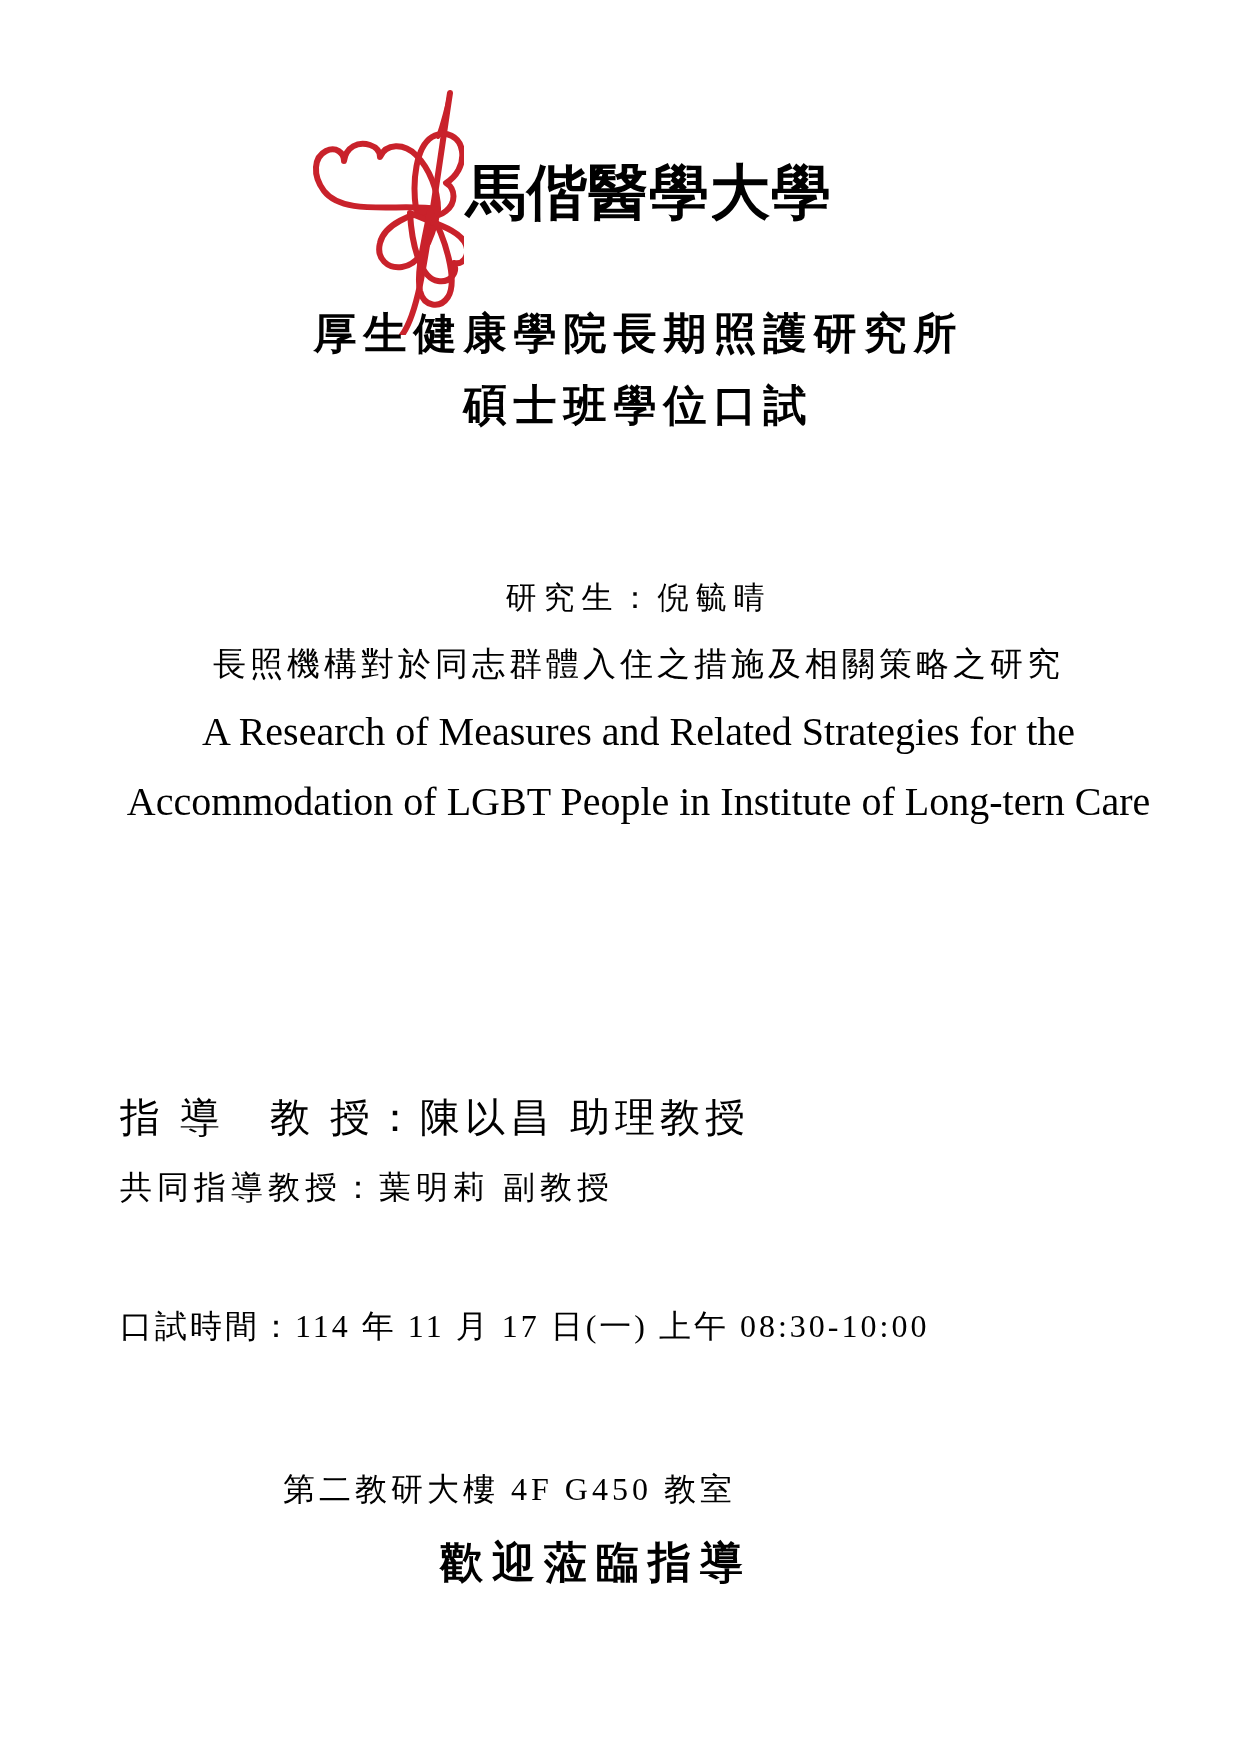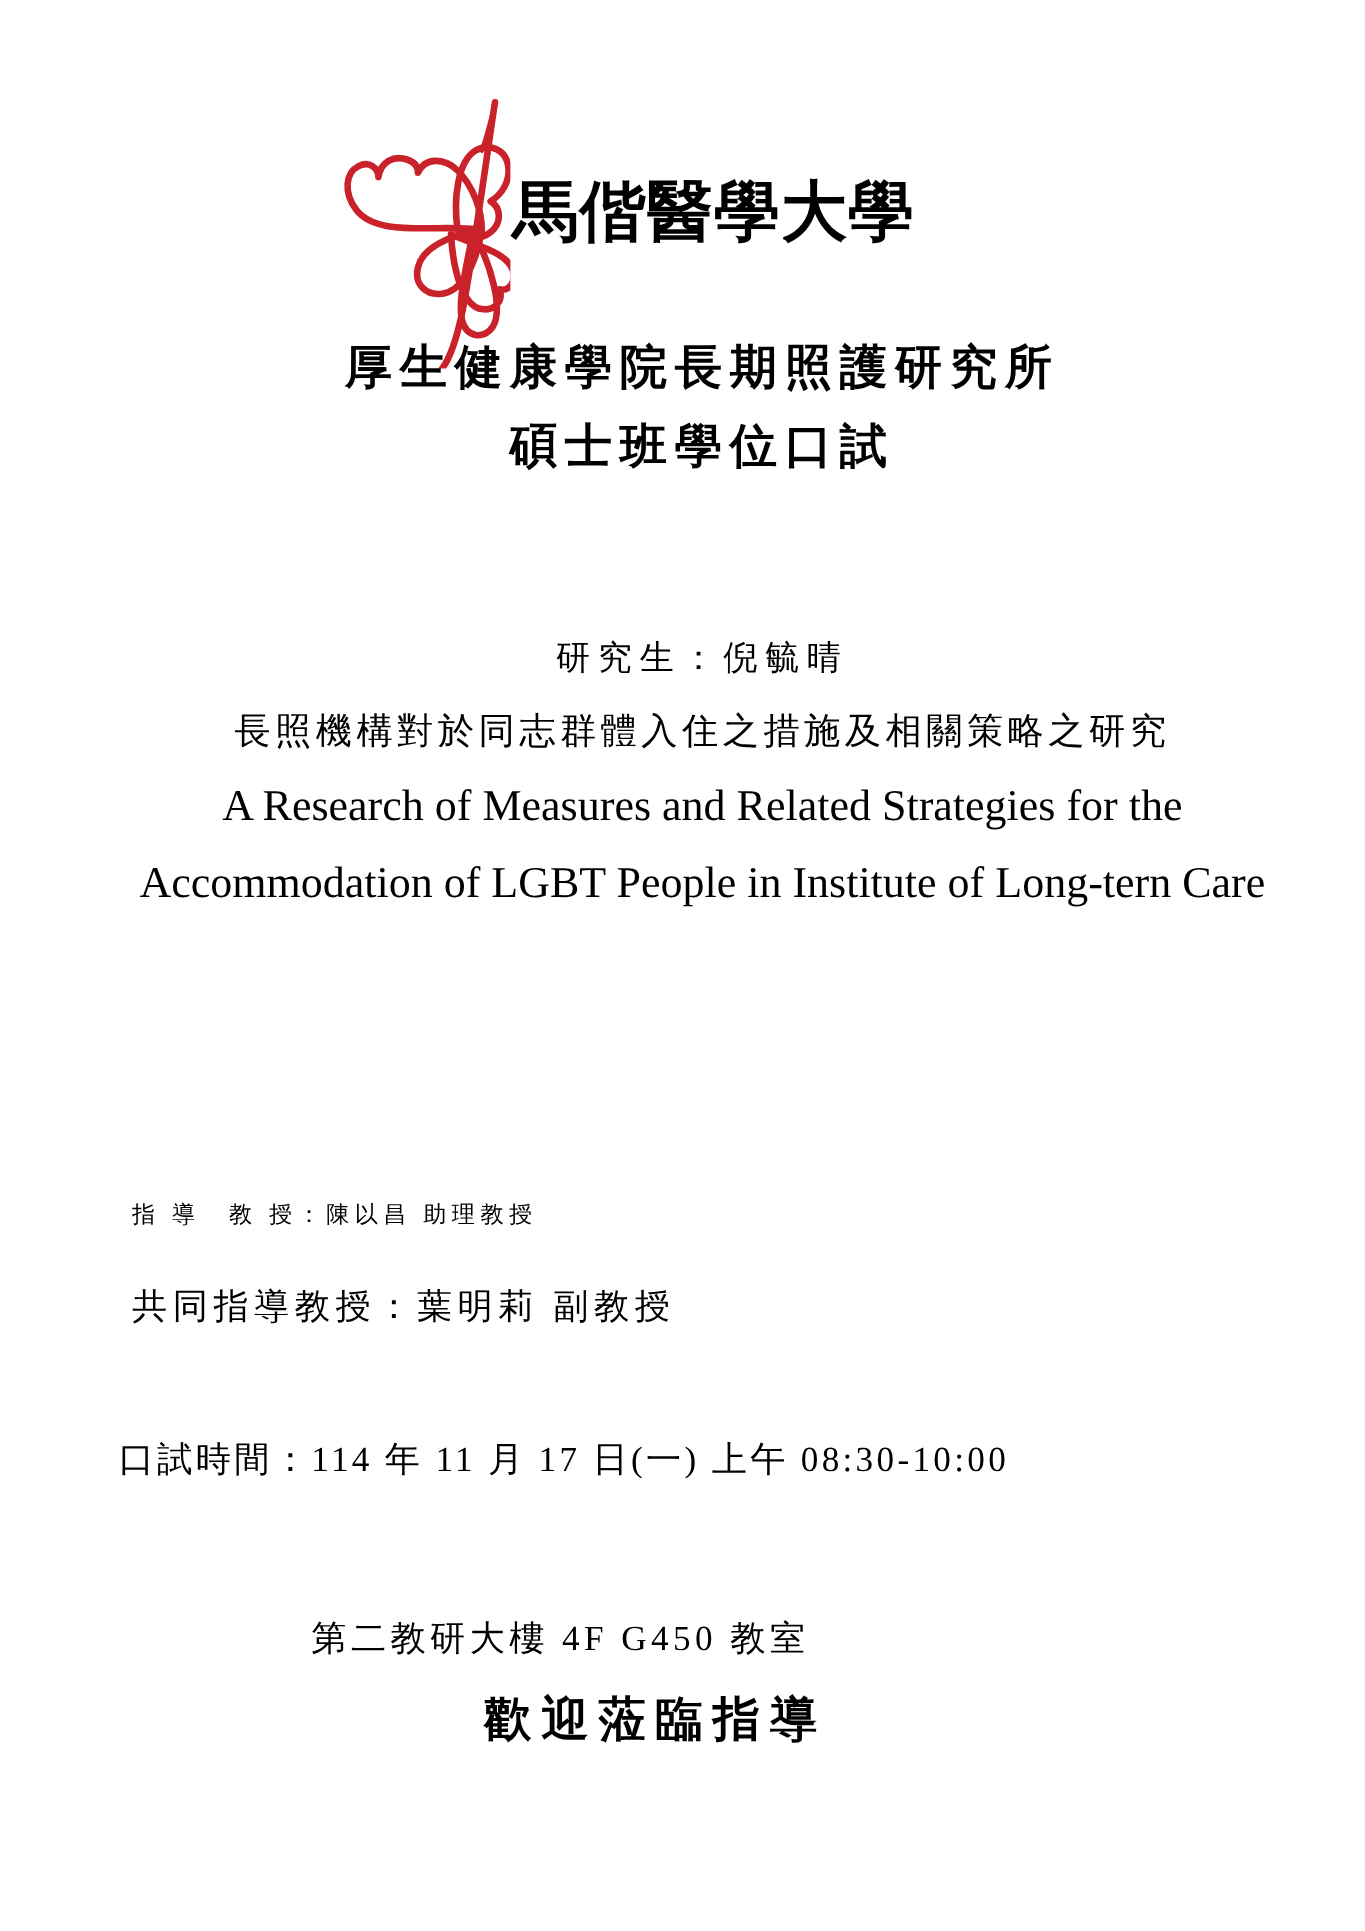--- a/index.html
+++ b/index.html
@@ -32,23 +32,23 @@
   .center-line { position: absolute; left: 18px; width: 100%; text-align: center; white-space: nowrap; }
   .left-line { position: absolute; white-space: nowrap; }
   .title-main { top: 305px; font-size: 43px; font-weight: bold; letter-spacing: 7px; }
   .title-sub  { top: 377px; font-size: 43px; font-weight: bold; letter-spacing: 7px; }
   .student    { top: 577px; font-size: 31px; letter-spacing: 7px; }
   .thesis-zh  { top: 642px; font-size: 33px; letter-spacing: 4px; }
   .thesis-en  { font-size: 40px; letter-spacing: 0px; }
   .thesis-en1 { top: 708px; }
   .thesis-en2 { top: 778px; }
   .committee  { top: 940px;  left: 120px; font-size: 32px; letter-spacing: 5px; }
-  .advisor    { top: 1090px; left: 120px; font-size: 21px; letter-spacing: 5px; }
+  .advisor    { top: 1090px; left: 120px; font-size: 40px; letter-spacing: 5px; }
   .coadvisor  { top: 1166px; left: 120px; font-size: 32px; letter-spacing: 5px; }
-  .time       { top: 1305px; left: 108px; font-size: 32px; letter-spacing: 3px; text-align: right; }
+  .time       { top: 1305px; left: 120px; font-size: 32px; letter-spacing: 3px; text-align: right; }
   .place      { top: 1392px; left: 120px; font-size: 32px; letter-spacing: 4px; }
   .place2     { top: 1468px; left: 283px; font-size: 32px; letter-spacing: 4px; }
   .welcome    { top: 1534px; left: 440px; font-size: 43px; font-weight: bold; letter-spacing: 9px; }
 </style>
 </head>
 <body>
 
 <div class="page">
 
   <div class="logo-row">

